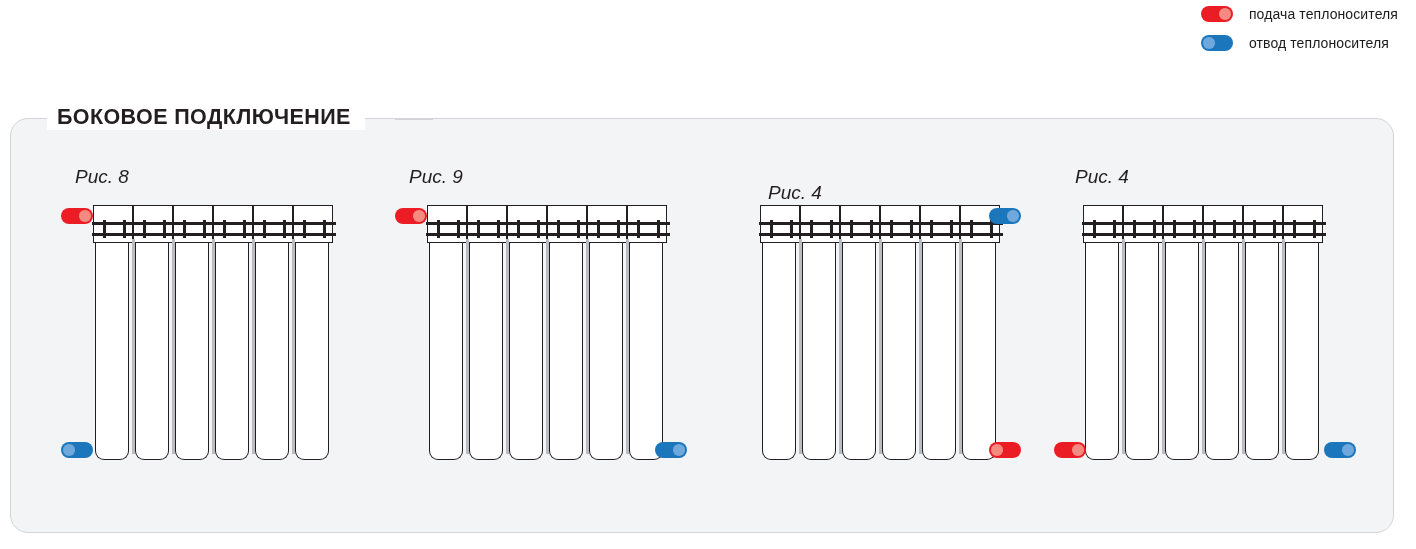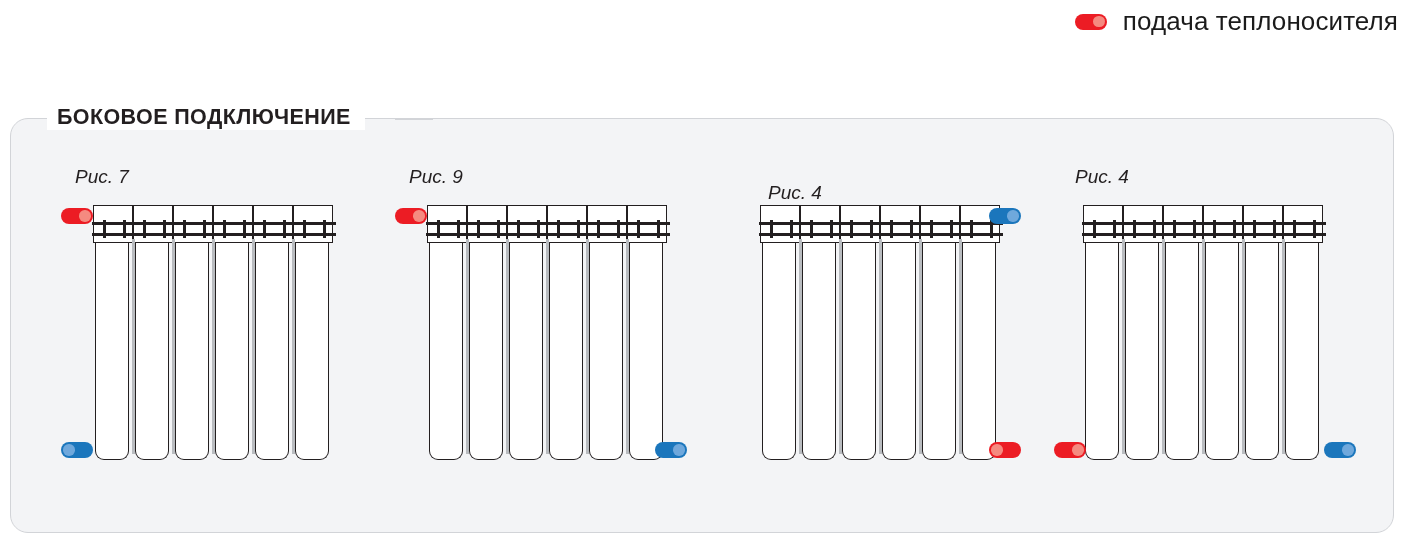--- a/index.html
+++ b/index.html
@@ -19,21 +19,21 @@
     flex-direction:column;
     gap:13px;
     align-items:flex-start;
   }
   .legend-row{
     display:flex;
     align-items:center;
     gap:16px;
   }
   .legend-label{
-    font-size:26px;
+    font-size:14px;
     color:#1b1b1b;
     letter-spacing:.1px;
     white-space:nowrap;
   }
   
   .pill{
     position:relative;
     width:32px;height:16px;
     border-radius:8px;
     flex:0 0 auto;
@@ -155,28 +155,34 @@
 </head>
 <body>
 
 <div id="legend">
   <div class="legend-row">
     <span class="pill red knob-right">
         <span class="knob"></span>
       </span>
     <span class="legend-label">подача теплоносителя</span>
   </div>
+  <div class="legend-row">
+    <span class="pill blue knob-left">
+        <span class="knob"></span>
+      </span>
+    <span class="legend-label">отвод теплоносителя</span>
+  </div>
 </div>
 
 <div id="panel"></div>
 <div id="title-rule"></div>
 <div id="panel-title">БОКОВОЕ ПОДКЛЮЧЕНИЕ</div>
 
 <div id="figures-root">
-    <div class="fig-label" style="left: 75px;">Рис. 7</div>
+    <div class="fig-label" style="left: 75px;">Рис. 8</div>
     <div class="radiator" style="left: 93px; width: 240px;">
       <div class="section" style="left: 0px;">
         <div class="sec-body"></div>
         <div class="sec-top">
           <div class="bar b1"></div>
           <div class="bar b2"></div>
           <div class="vstub" style="left: 9px; top: 14px; height: 18px;"></div>
           <div class="vstub" style="left: 29px; top: 14px; height: 18px;"></div>
         </div>
       </div>

